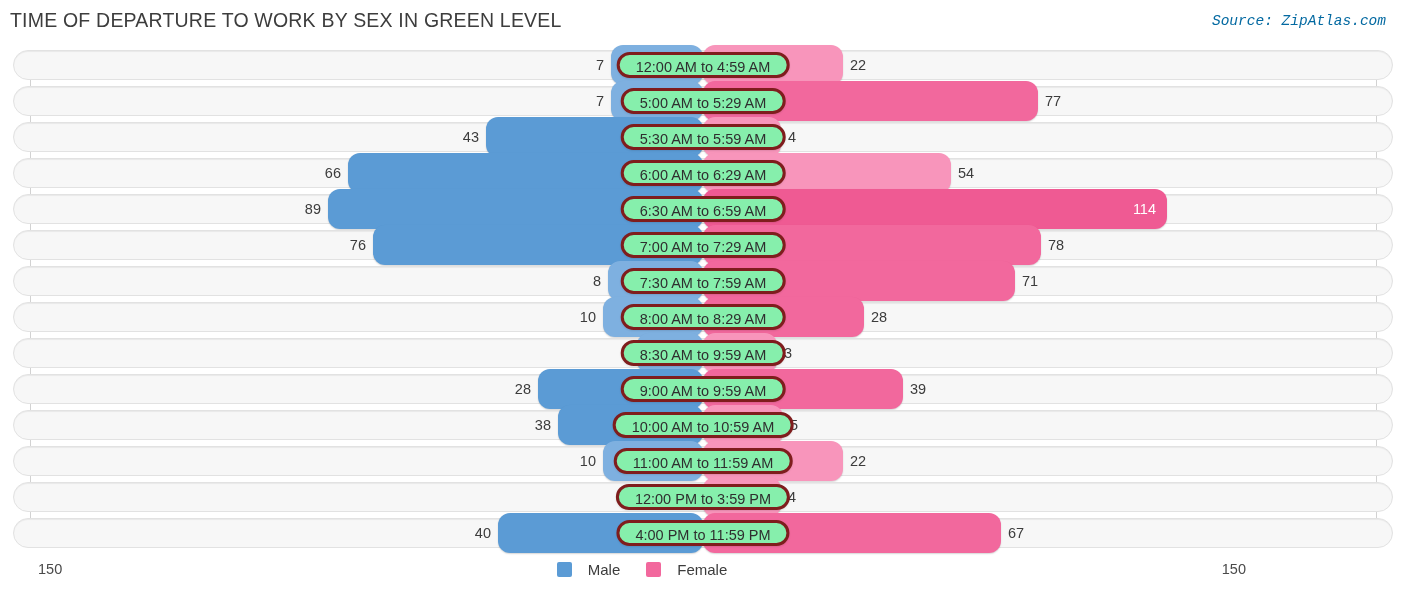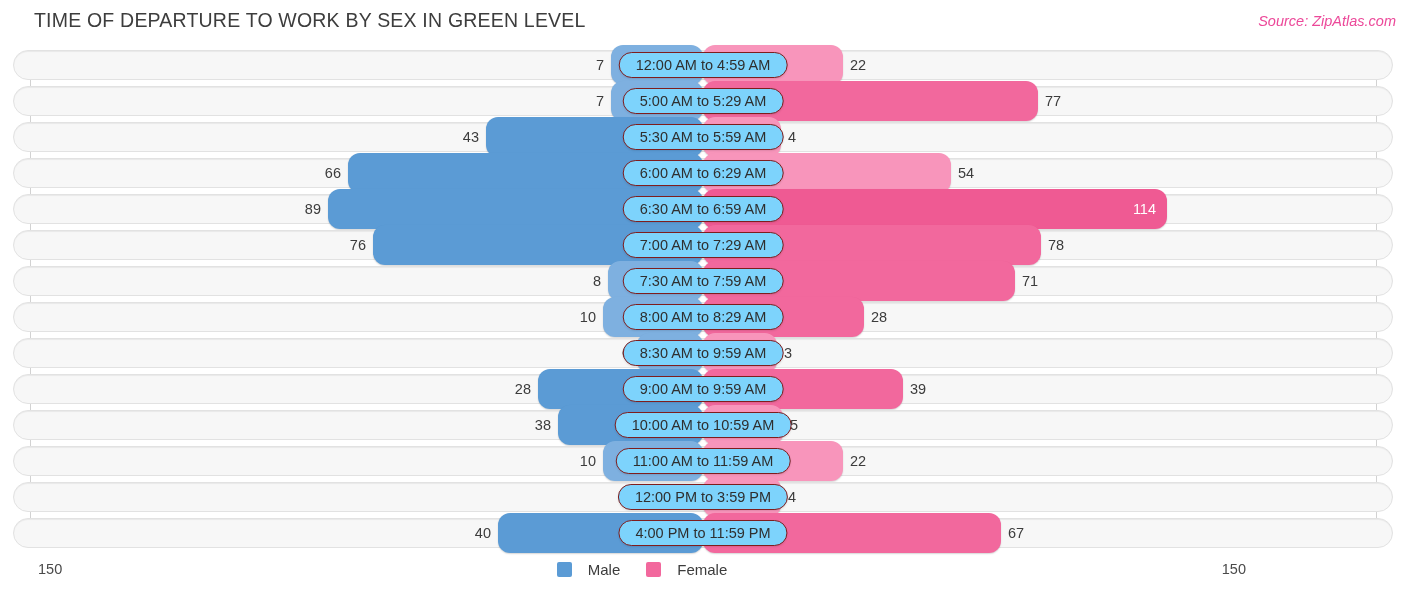--- a/index.html
+++ b/index.html
@@ -14,40 +14,40 @@
     font-family: "Liberation Sans", sans-serif;
     color: #3c3c3c;
     overflow: hidden;
     position: relative;
   }
 
   
   .header {
     position: relative;
     height: 44px;
-    margin-left: 24px;
   }
   .chart-title {
     position: absolute;
     left: 10px;
     top: 9px;
     font-size: 19.5px;
     letter-spacing: .2px;
     color: #3d3d3d;
     font-weight: 400;
     white-space: nowrap;
   }
   .source {
     position: absolute;
-    right: 10px;
+    right: 20px;
     top: 13px;
     font-size: 14.5px;
     font-style: italic;
-    color: #ec4899;
+    color: #0369a1;
     white-space: nowrap;
+    font-family: Liberation Mono, monospace;
   }
 
   
   .plot {
     position: absolute;
     left: 0;
     top: 44px;
     width: 1406px;
     height: 505px;
   }
@@ -129,22 +129,22 @@
 
   
   .center-label {
     position: absolute;
     left: 50%;
     top: 2px;
     transform: translateX(-50%);
     height: 26px;
     line-height: 24px;
     padding: 0 16px;
-    background: #7dd3fc;
-    border: 1px solid #7f1d1d;
+    background: #86efac;
+    border: 3px solid #7f1d1d;
     border-radius: 13px;
     font-size: 14.5px;
     color: #2f2f2f;
     white-space: nowrap;
     box-shadow: 0 1px 2px rgba(0,0,0,.10);
     box-sizing: border-box;
     text-align: center;
   }
 
   

